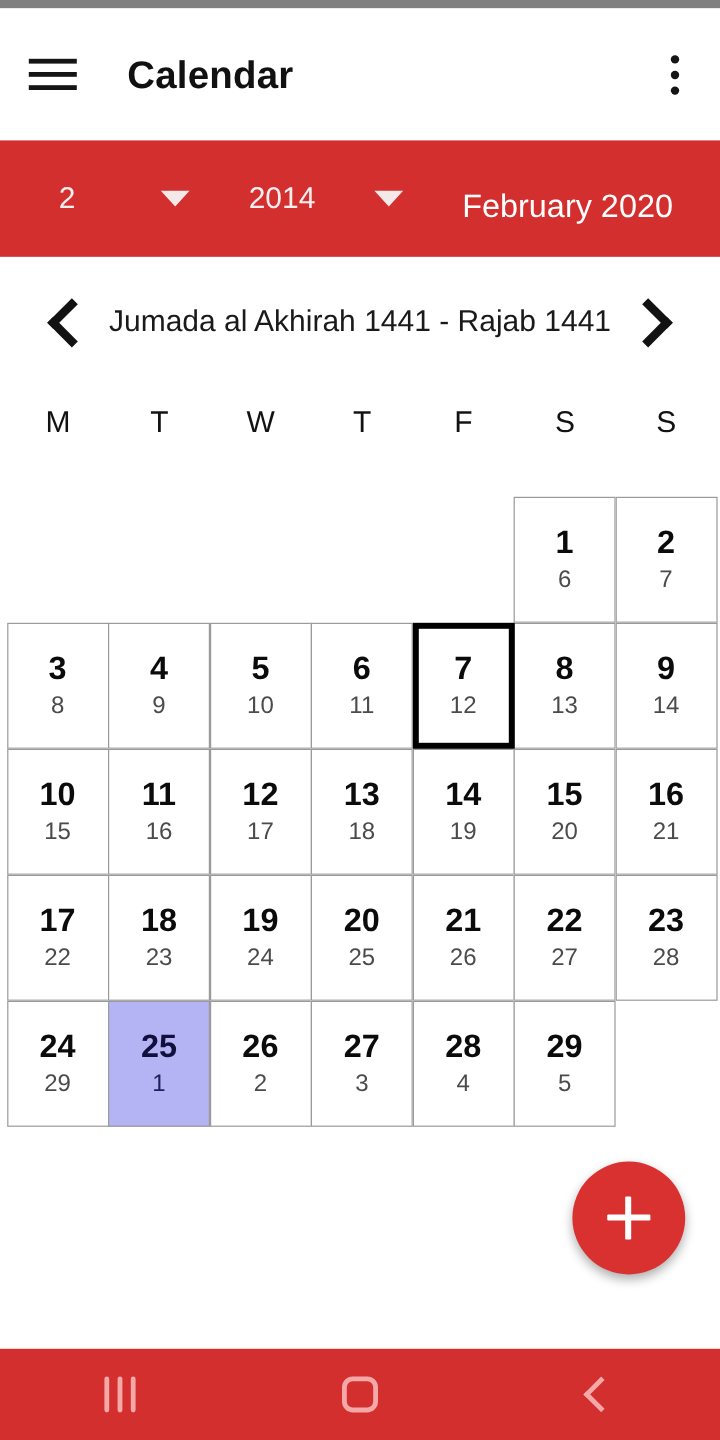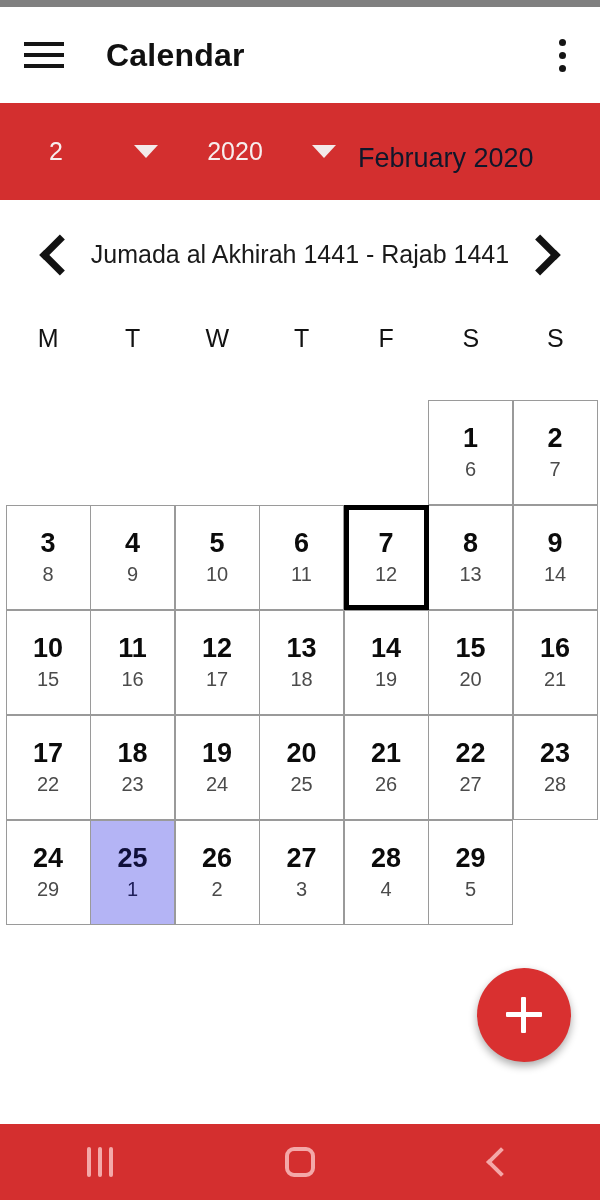--- a/index.html
+++ b/index.html
@@ -9,21 +9,21 @@
     background:#ffffff;
     overflow:hidden;
   }
   #app { position:relative; width:600px; height:1200px; background:#fff; }
 
   
   .statusbar { height:7px; background:#808080; width:100%; }
 
   
   .appbar {
-    height:96px; background:#ffffff;
+    height:110px; background:#ffffff;
     display:flex; align-items:center;
     padding:0 22px;
   }
   .hamburger {
     width:44px; height:32px;
     display:flex; flex-direction:column; justify-content:space-between;
     padding:3px 2px; cursor:pointer;
   }
   .hamburger span { display:block; height:4px; background:#151515; border-radius:0; }
   .appbar-title {
@@ -51,21 +51,21 @@
   .caret {
     width:0; height:0;
     border-left:12px solid transparent;
     border-right:12px solid transparent;
     border-top:13px solid #f3e9e9;
     margin:0 22px;
     cursor:pointer;
   }
   .redbar .sel-year { width:110px; text-align:center; font-size:25px; color:#f7eeee; }
   .redbar .greg-label {
-    flex:1; text-align:left; font-size:27px; color:#0f172a;
+    flex:1; text-align:center; font-size:27px; color:#ffffff;
     padding-right:12px;
     margin-top:13px;
   }
 
   
   .monthnav {
     height:110px; display:flex; align-items:center;
     padding:0 34px;
     justify-content:center;
   }
@@ -175,21 +175,21 @@
     <div class="overflow">
       <i></i>
       <i></i>
       <i></i>
     </div>
   </div>
 
   <div class="redbar">
     <div class="sel-num">2</div>
     <div class="caret"></div>
-    <div class="sel-year">2020</div>
+    <div class="sel-year">2014</div>
     <div class="caret"></div>
     <div class="greg-label">February 2020</div>
   </div>
 
   <div class="monthnav">
     <div class="chev left"></div>
     <div class="monthnav-title">Jumada al Akhirah 1441 - Rajab 1441</div>
     <div class="chev right"></div>
   </div>
 

